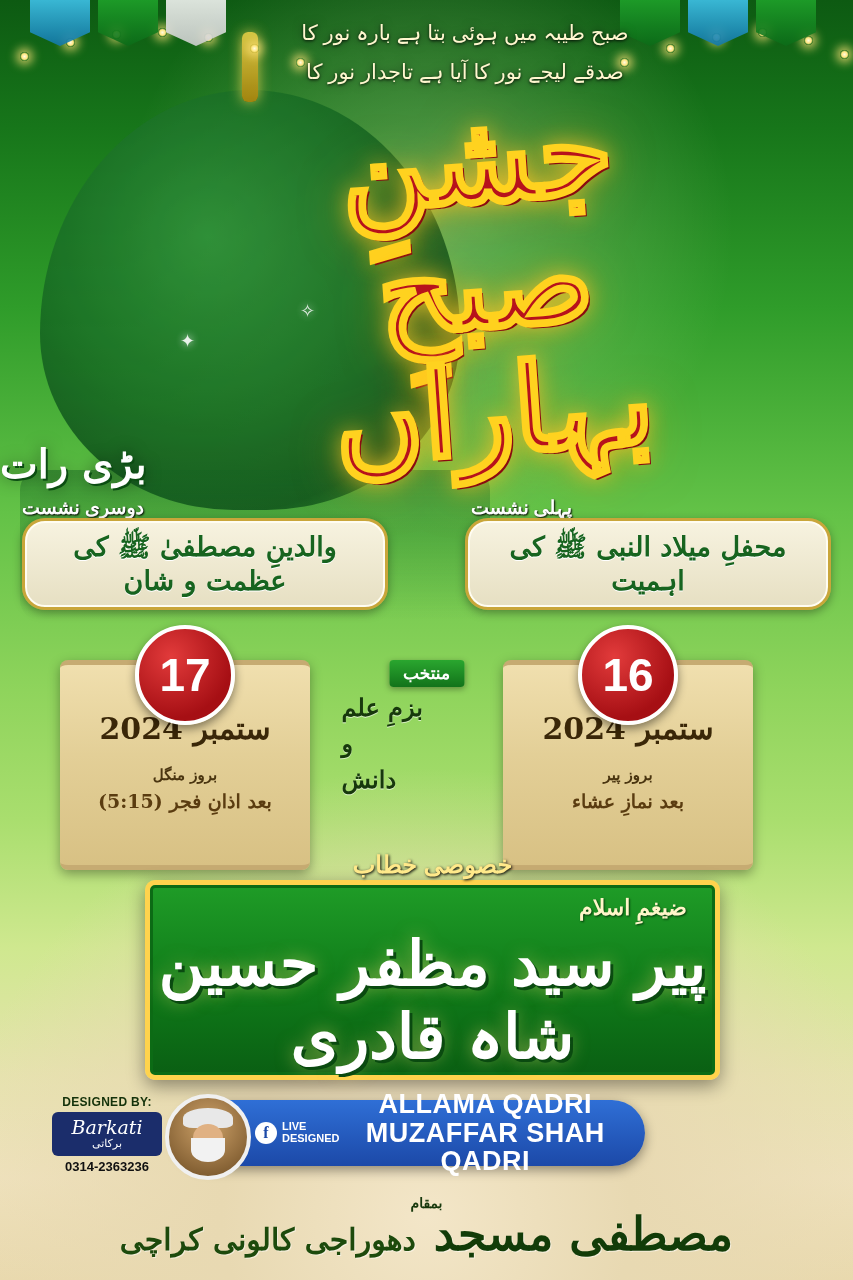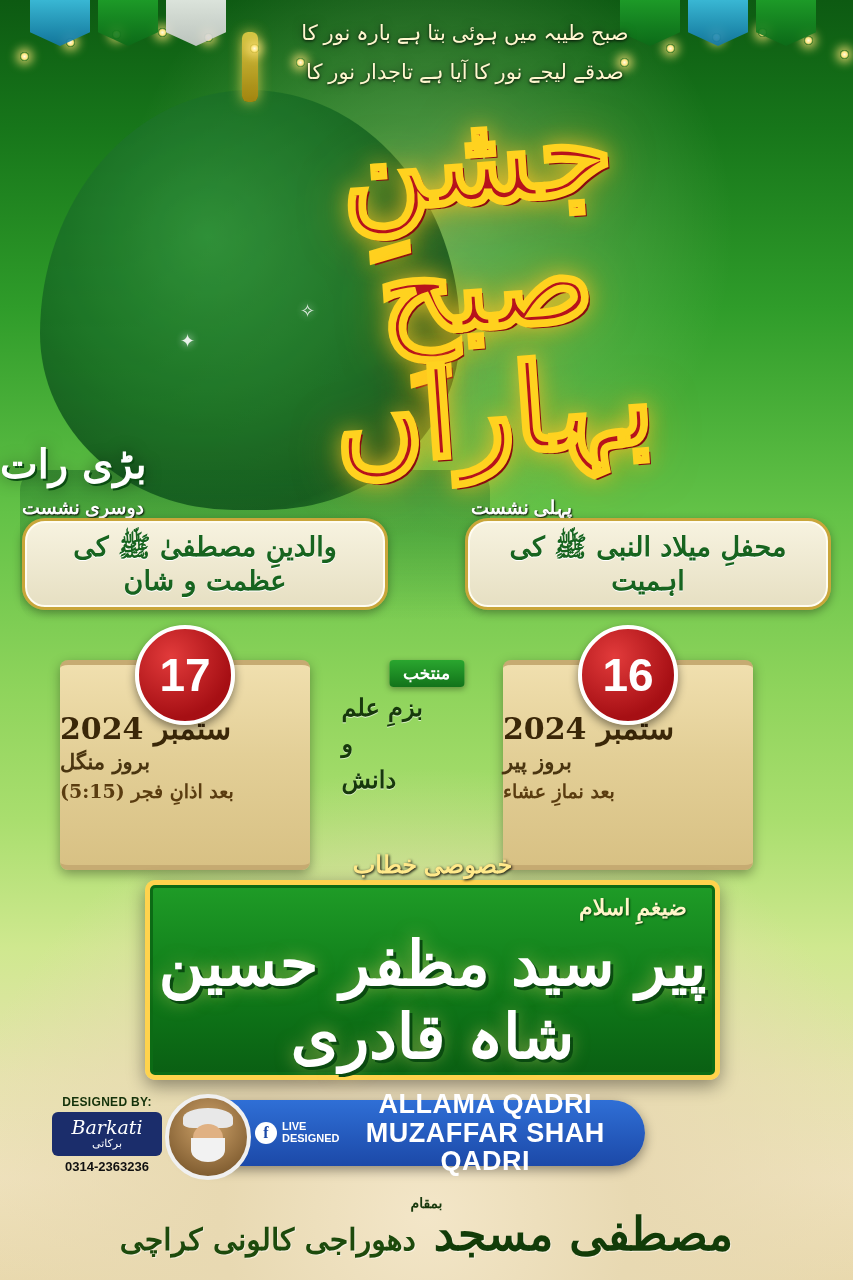--- a/index.html
+++ b/index.html
@@ -101,26 +101,26 @@
   .scroll{
     position:absolute;top:660px;width:250px;height:200px;
     background:linear-gradient(180deg,#f0dfae 0%,#e3cf97 45%,#d8c184 100%);
     border-top:5px solid #c6ab72;border-bottom:5px solid #c6ab72;
     border-radius:8px;
     box-shadow:0 4px 12px rgba(0,0,0,.35);
   }
   .scroll.right{right:100px;}
   .scroll.left{left:60px;}
   .scroll-body{
-    direction:rtl;text-align:left;color:#2a1b06;
+    direction:rtl;text-align:center;color:#2a1b06;
     font-family:"DejaVu Serif", serif;font-weight:bold;
     padding-top:46px;
   }
   .scroll-date{font-size:30px;line-height:1.2;color:#3a2708;}
-  .scroll-day{font-size:21px;margin-top:2px;color:#4a3510;}
+  .scroll-day{font-size:15px;margin-top:19px;color:#4a3510;}
   .scroll-time{font-size:19px;margin-top:6px;color:#5a3c10;}
   .daybadge{
     position:absolute;top:-40px;left:50%;transform:translateX(-50%);
     width:92px;height:92px;border-radius:50%;
     background:radial-gradient(circle at 35% 30%,#e23b3b,#a60f14 70%);
     border:4px solid #fff;
     box-shadow:0 4px 10px rgba(0,0,0,.45);
     color:#fff;font-size:46px;font-weight:bold;
     display:flex;align-items:center;justify-content:center;
     font-family:"Liberation Sans",sans-serif;

